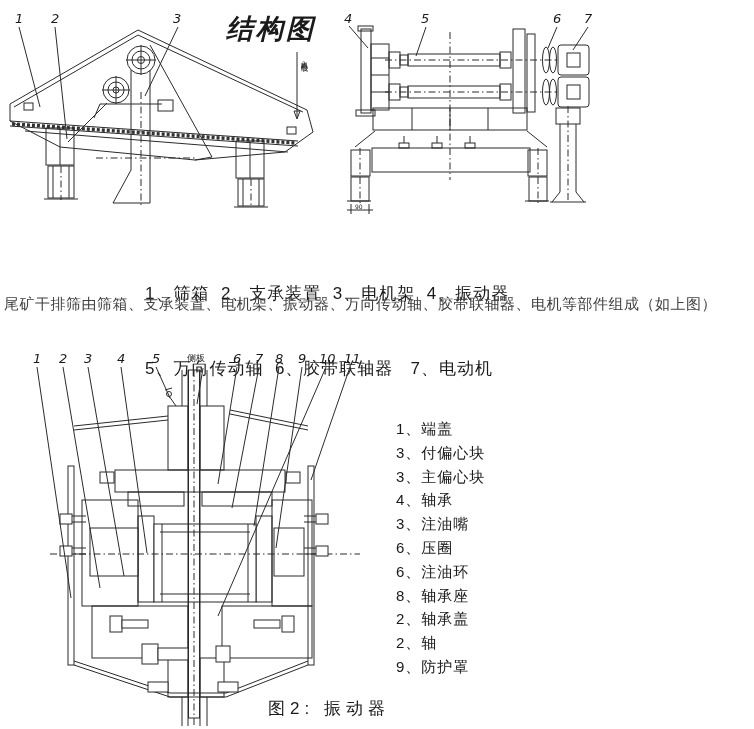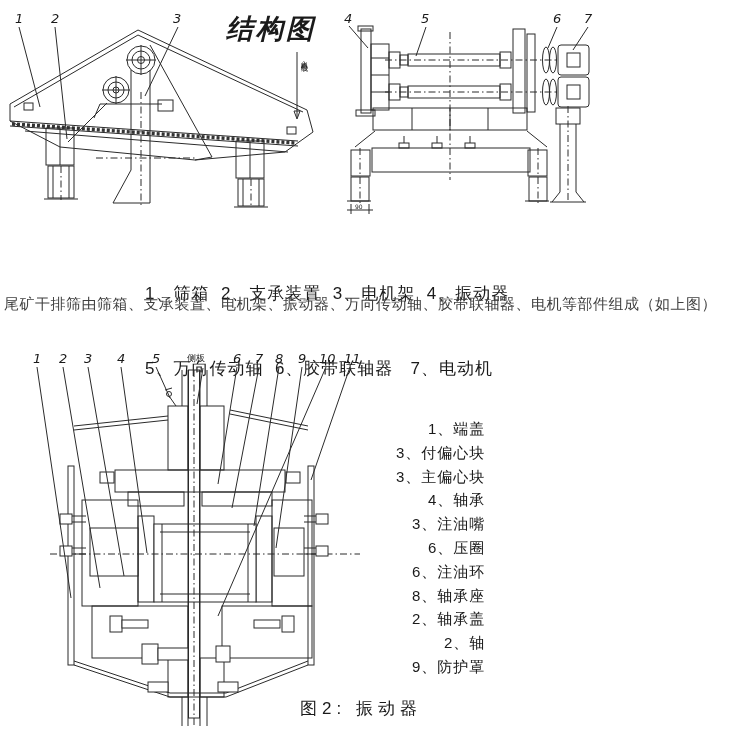--- a/index.html
+++ b/index.html
@@ -16,22 +16,22 @@
   svg .whitefill{fill:#fff;}
   svg .dash{stroke-dasharray:7 3 1.5 3;}
   svg .mesh{stroke-width:3.5;stroke-dasharray:3 2;stroke:#333;}
   #fig1-title{left:226px;top:11px;font-size:27px;font-weight:bold;letter-spacing:3px;font-style:italic;}
   #fig1-caption{left:145px;top:231px;font-size:17px;line-height:25px;white-space:pre;
                 letter-spacing:1px;}
   #intro{left:4px;top:295px;width:748px;font-size:15px;color:#3f3f3f;letter-spacing:.5px;}
   #feedline-text{left:299px;top:55px;font-size:7px;writing-mode:vertical-rl;
                  letter-spacing:1px;color:#222;}
   #fig2-legend{left:396px;top:417px;font-size:15px;}
-  #fig2-legend .item{height:23.8px;line-height:23.8px;letter-spacing:1px;text-align:right;}
-  #fig2-caption{left:268px;top:697px;font-size:17px;letter-spacing:5px;margin-left:32px;}
+  #fig2-legend .item{height:23.8px;line-height:23.8px;letter-spacing:1px;}
+  #fig2-caption{left:268px;top:697px;font-size:17px;letter-spacing:5px;}
 </style>
 </head>
 <body>
 
 <div id="page">
 
   <svg class="abs" style="left:0;top:0" width="754" height="232" viewBox="0 0 754 232">
     <defs>
       <pattern id="f1s" patternUnits="userSpaceOnUse" width="6" height="3">
         <rect width="6" height="3" fill="#fff" stroke="none"></rect>

